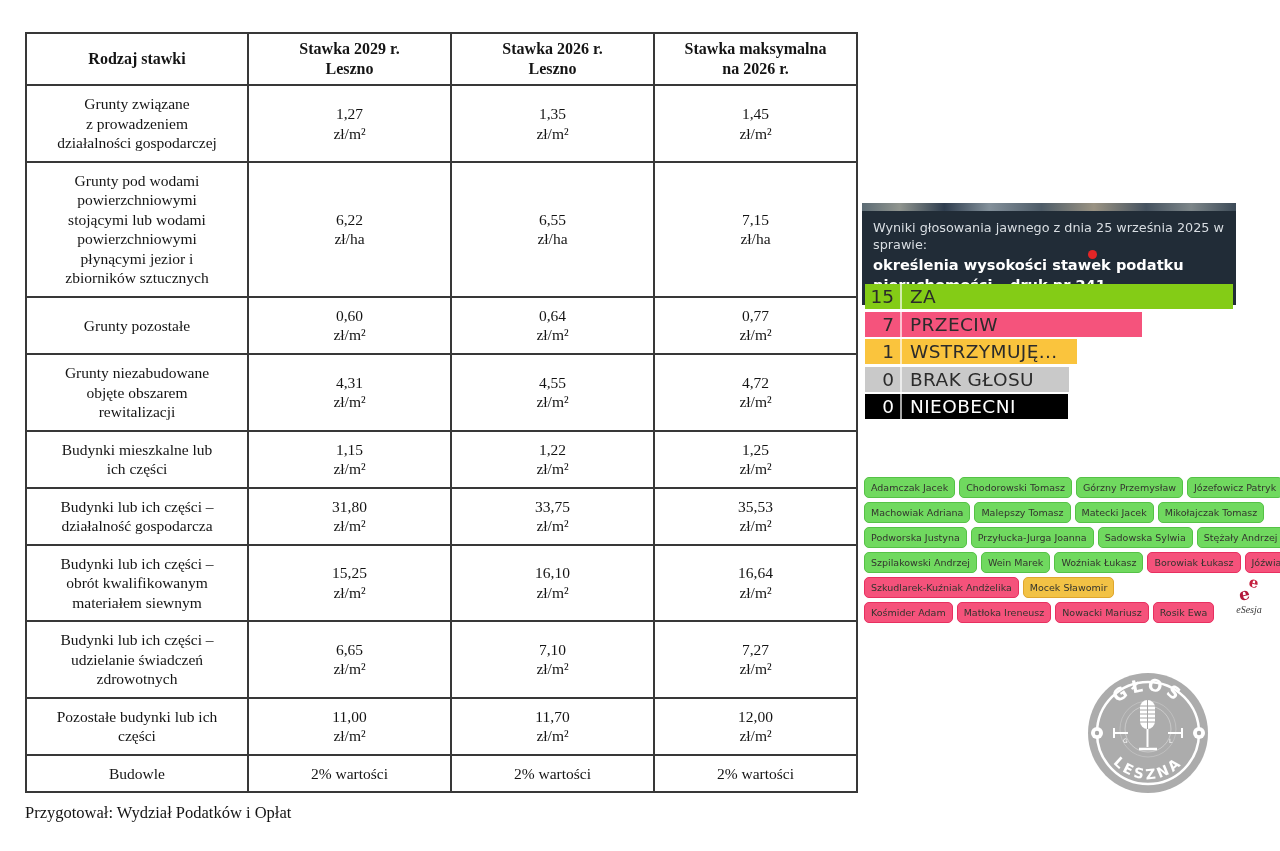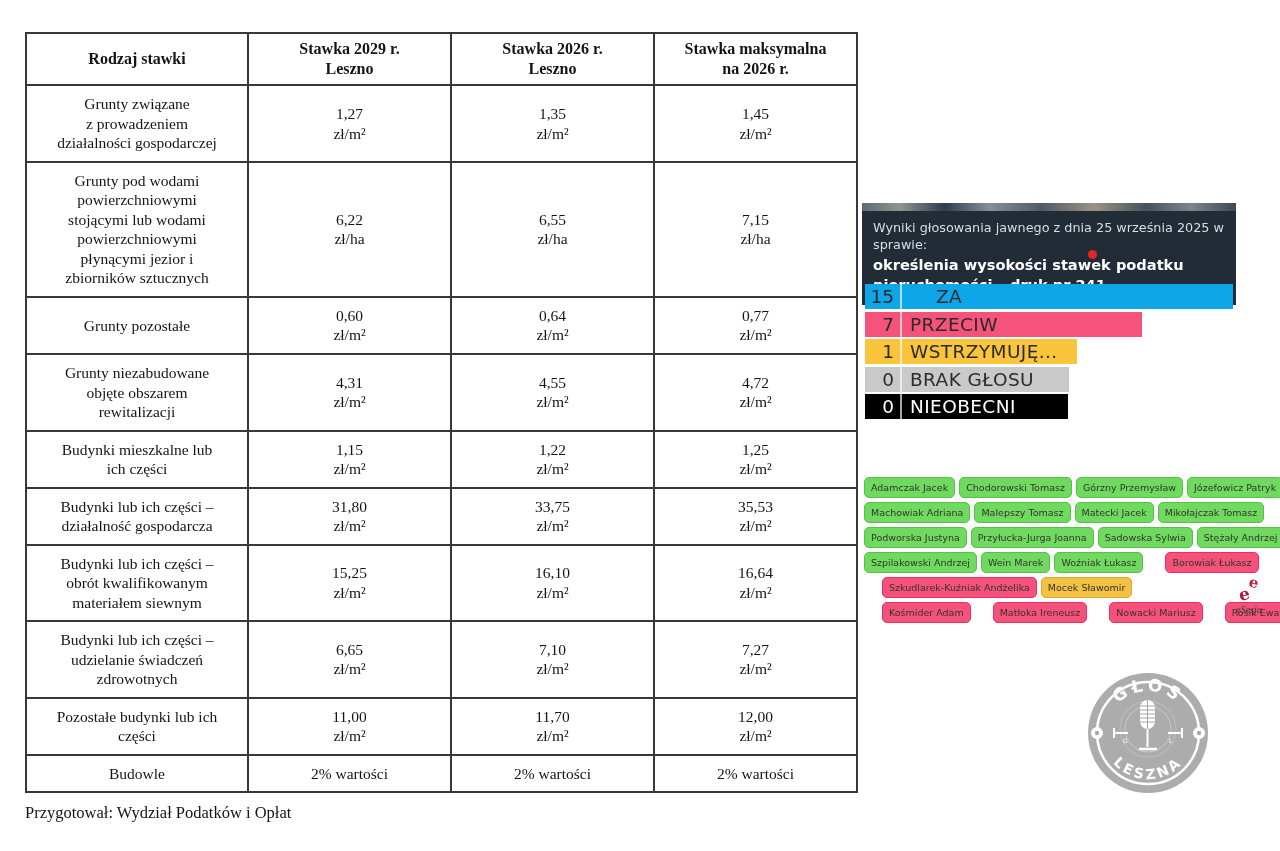--- a/index.html
+++ b/index.html
@@ -42,40 +42,40 @@
   .vote-bar {
     height:25px; margin-bottom:2.5px; display:flex; align-items:center;
     font-family:"DejaVu Sans", sans-serif; font-size:18.5px; color:#2b2b2b;
   }
   .vote-count {
     flex:none; width:37px; height:100%; box-sizing:border-box;
     display:flex; align-items:center; justify-content:flex-end; padding-right:6px;
     border-right:2px solid rgba(255,255,255,0.65);
   }
   .vote-label { padding-left:8px; white-space:nowrap; letter-spacing:0.4px; }
-  .bar-za        { background:#0ea5e9;gap:26px; }
+  .bar-za        { background:#84cc16; }
   .bar-przeciw   { background:#f5537c; }
   .bar-wstrzymuje{ background:#fac43d; }
   .bar-brak      { background:#c9c9c9; }
   .bar-nieobecni { background:#000000; color:#ffffff; }
 
   .lista-title {
     position:absolute; left:868px; top:433px; width:366px; height:29px;
     background:#e9e9e9; color:#6b6b6b; font-family:"DejaVu Sans", sans-serif;
     font-size:13px; display:flex; align-items:center; justify-content:center;
   }
   .chips { position:absolute; left:864px; top:477px; width:385px; }
   .chip-row { display:flex; }
   .chip {
     font-family:"DejaVu Sans", sans-serif; font-size:9.5px; line-height:1;
     color:#33342e; padding:4.5px 6px; margin:0 4px 4.5px 0;
     border-radius:5px; border:1px solid transparent; white-space:nowrap;
   }
   .chip.za       { background:#70d95f; border-color:#55c246; }
-  .chip.przeciw  { background:#f5527b; border-color:#e82f60;margin-left:18px; }
+  .chip.przeciw  { background:#f5527b; border-color:#e82f60; }
   .chip.wstrzymal{ background:#f2c245; border-color:#dfa62e; }
 
   .esesja { position:absolute; left:1222px; top:574px; width:54px; text-align:center; }
   .esesja-text {
     font-family:Liberation Serif, serif; font-style:italic; font-size:10px;
     color:#3a3a3a; margin-top:-2px;
   }
   .stamp { position:absolute; left:1084px; top:671px; }
 </style>
 </head>

